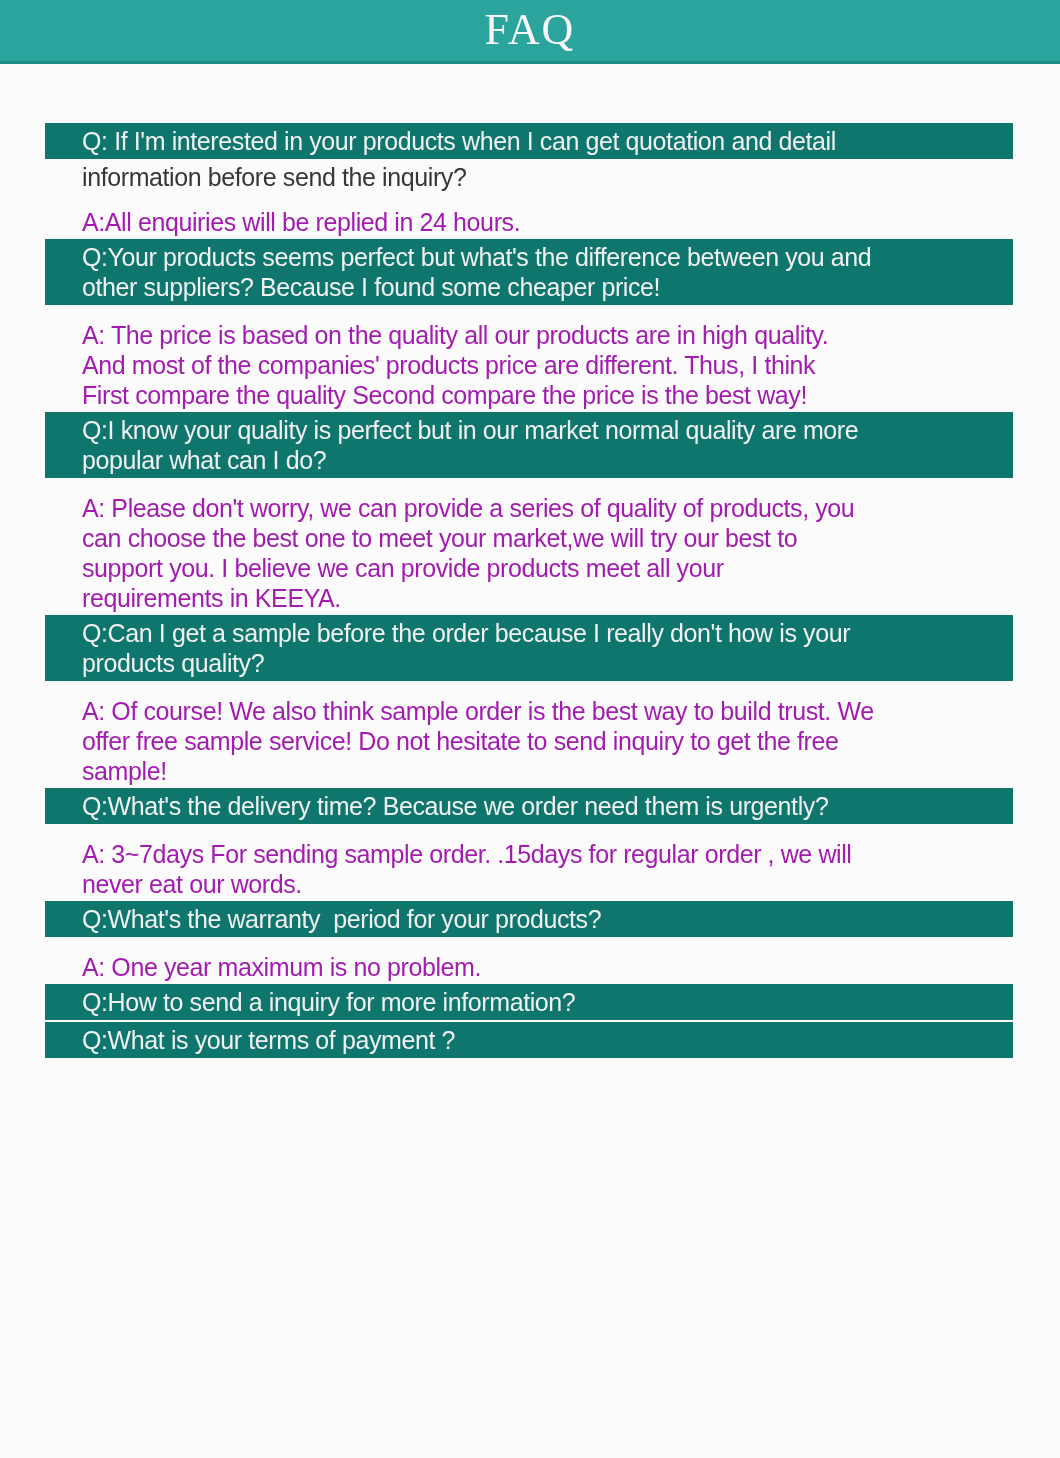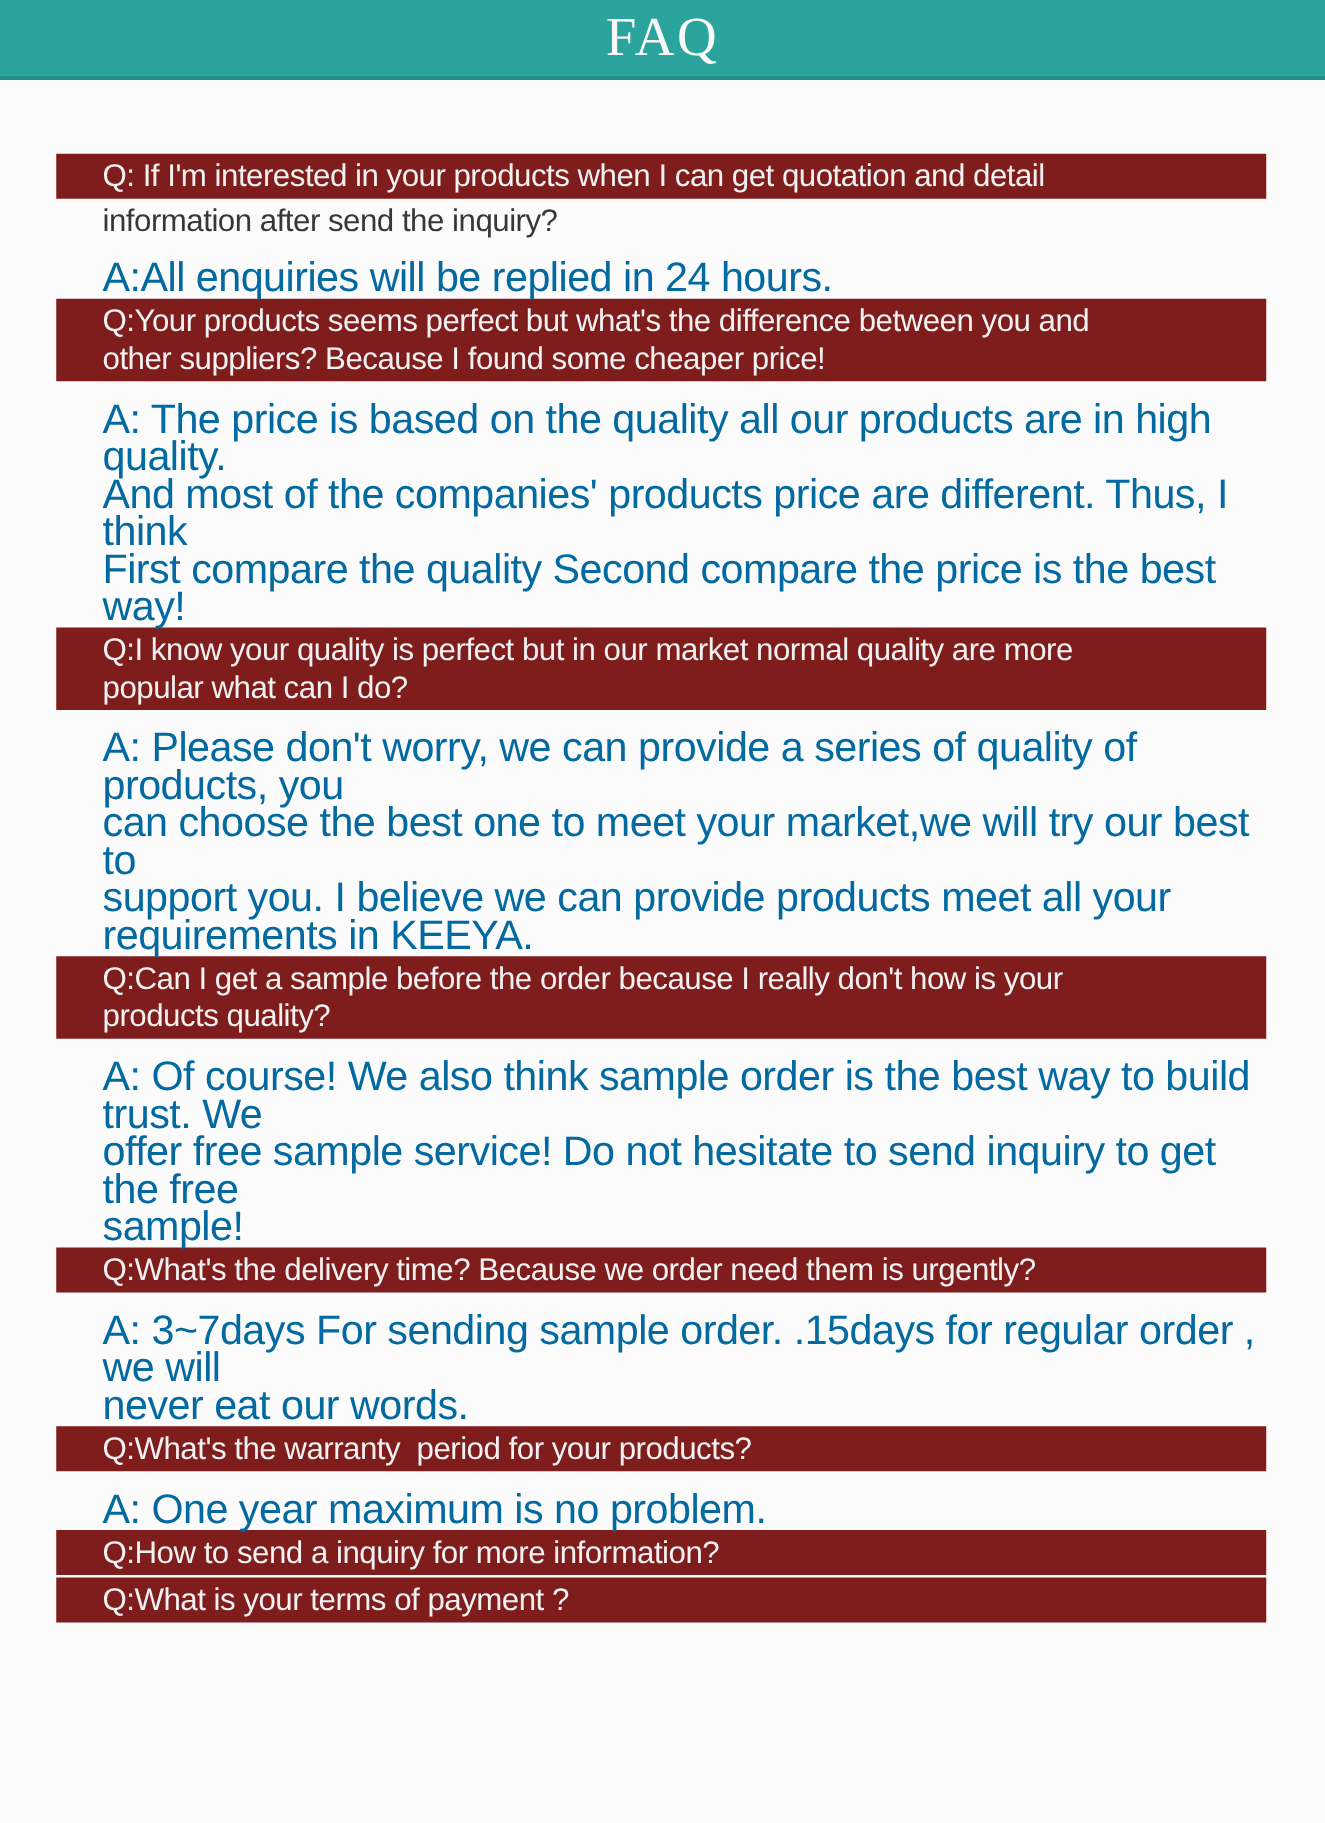--- a/index.html
+++ b/index.html
@@ -29,57 +29,57 @@
     color: #f8f8f8;
   }
   .content {
     margin: 0 47px 0 45px;
     padding-top: 59px;
   }
   .faq-item + .faq-item {
     margin-top: 2px;
   }
   .q-bar {
-    background: #7f1d1d;
+    background: #0f766e;
     color: #f1f1f1;
     padding: 3px 8px 3px 37px;
     font-size: 25px;
     line-height: 30px;
     letter-spacing: -0.4px;
     white-space: pre-wrap;
   }
   .q-overflow {
     margin: 3px 0 0 37px;
     color: #373737;
     font-size: 25px;
     line-height: 30px;
     letter-spacing: -0.4px;
     white-space: pre-wrap;
   }
   .answer {
     margin: 15px 0 0 37px;
-    color: #0369a1;
-    font-size: 33px;
+    color: #a21caf;
+    font-size: 25px;
     line-height: 30px;
     letter-spacing: -0.4px;
     white-space: pre-wrap;
   }
 </style>
 </head>
 <body>
 
 <header class="header">
   <h1 class="page-title">FAQ</h1>
 </header>
 
 <main class="content">
 
   <section class="faq-item">
     <div class="q-bar">Q: If I'm interested in your products when I can get quotation and detail</div>
-    <div class="q-overflow">information after send the inquiry?</div>
+    <div class="q-overflow">information before send the inquiry?</div>
     <div class="answer">A:All enquiries will be replied in 24 hours.</div>
   </section>
 
   <section class="faq-item">
     <div class="q-bar">Q:Your products seems perfect but what's the difference between you and
 other suppliers? Because I found some cheaper price!</div>
     <div class="answer">A: The price is based on the quality all our products are in high quality.
 And most of the companies' products price are different. Thus, I think
 First compare the quality Second compare the price is the best way!</div>
   </section>

